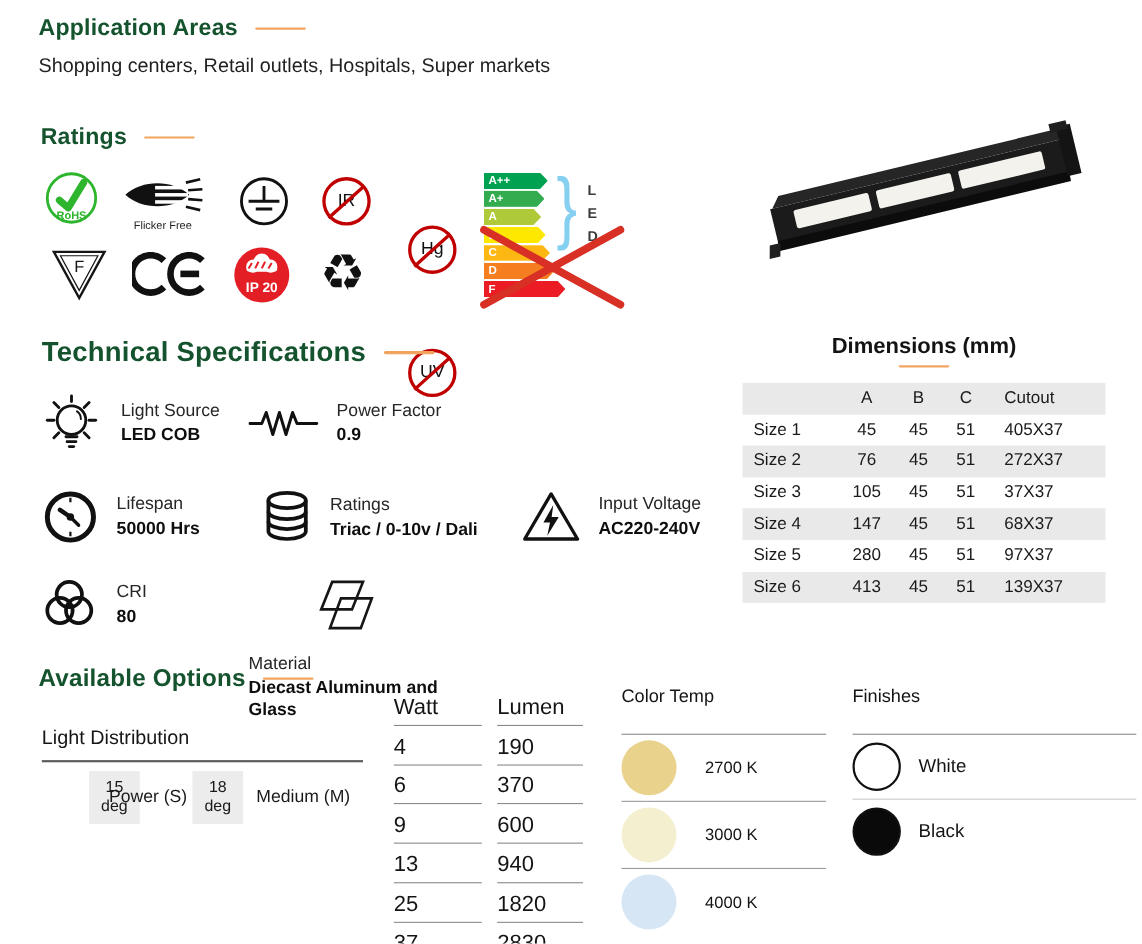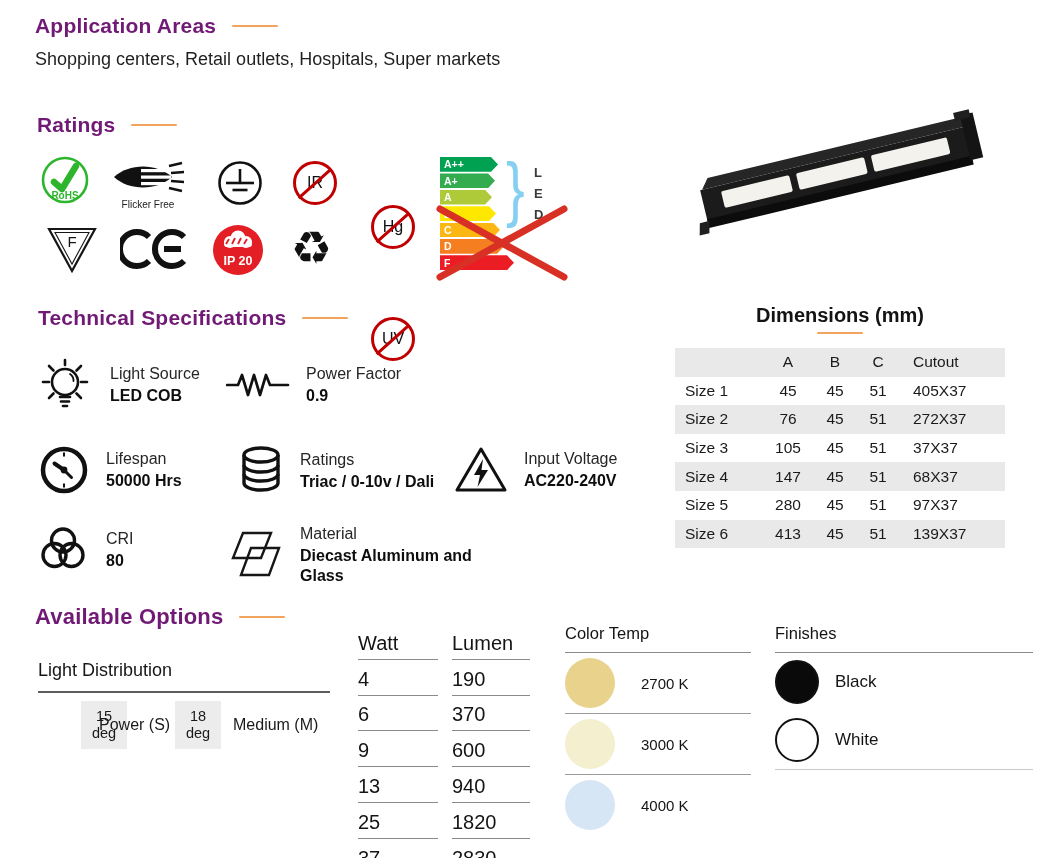--- a/index.html
+++ b/index.html
@@ -1,20 +1,20 @@
 <!DOCTYPE html>
 <html><head>
 <meta charset="utf-8">
 <style>
   html,body{margin:0;padding:0;background:#fff;}
   #page{position:relative;width:1038px;height:858px;background:#ffffff;overflow:hidden;
         font-family:"Liberation Sans",sans-serif;color:#1c1c1c;}
 
   .sec-head{position:absolute;display:flex;align-items:center;gap:16px;}
-  .sec-title{font-weight:700;color:#701a75;letter-spacing:.2px;}
+  .sec-title{font-weight:700;color:#14532d;letter-spacing:.2px;}
   .accent{height:2.4px;width:46px;border-radius:2px;}
 
   .subtitle{position:absolute;font-size:18px;color:#1f1f1f;}
 
   
   .abs{position:absolute;}
   .ban{width:44px;height:44px;border:3px solid #C00000;border-radius:50%;position:relative;
        display:flex;align-items:center;justify-content:center;font-size:16px;color:#111;box-sizing:border-box;}
   .ban .slash{position:absolute;left:-3px;top:18px;width:44px;height:3px;background:#C00000;transform:rotate(-42deg);}
   .flicker-wrap{width:84px;text-align:center;}
@@ -47,21 +47,21 @@
   .thin-line{position:absolute;height:1.6px;background:#5c5c5c;}
   .deg-box{position:absolute;width:46px;height:48px;background:#ECECEC;display:flex;flex-direction:column;
            align-items:center;justify-content:center;font-size:14.5px;line-height:1.15;color:#1a1a1a;}
   .deg-label{position:absolute;font-size:16px;color:#1a1a1a;}
 
   .wl-col{position:absolute;top:624px;}
   .wl-cell{height:30.8px;border-bottom:1.6px solid #8a8a8a;display:flex;align-items:flex-end;
            padding-bottom:4px;font-size:20px;color:#141414;}
 
   .opt-block{position:absolute;top:624px;}
-  .opt-head{font-size:16.5px;color:#141414;padding-bottom:9px;border-bottom:1.6px solid #8a8a8a;}
+  .opt-head{font-size:16.5px;color:#141414;padding-bottom:24px;border-bottom:1.6px solid #8a8a8a;}
   .opt-row{display:flex;align-items:center;padding:5px 0;}
   .opt-row.sep{border-bottom:1.6px solid #9a9a9a;}
   .swatch{width:50px;height:50px;border-radius:50%;flex:0 0 auto;}
   .opt-label{font-size:15px;color:#141414;margin-left:26px;}
   .fin-swatch{width:44px;height:44px;border-radius:50%;border:2.5px solid #111;box-sizing:border-box;flex:0 0 auto;}
   .fin-row{display:flex;align-items:center;padding:7px 0;}
   .fin-row.sep{border-bottom:1.6px solid #c9c9c9;}
   .fin-label{font-size:17px;margin-left:16px;color:#141414;}
 
   svg text{font-family:"Liberation Sans",sans-serif;}
@@ -195,21 +195,21 @@
       <rect x="40" y="66" width="70" height="17" rx="2" fill="#f4f2ec"></rect>
       <rect x="117" y="66" width="70" height="17" rx="2" fill="#f4f2ec"></rect>
       <rect x="194" y="66" width="78" height="17" rx="2" fill="#f4f2ec"></rect>
       <rect x="290" y="48" width="13" height="46" fill="#141414"></rect>
       <polygon points="284,44 300,44 300,52 284,52" fill="#1f1f1f"></polygon>
       <polygon points="12,92 22,92 19,104 9,104" fill="#202020"></polygon>
     </g>
   </svg>
 
   <div class="sec-head" style="left:38px;top:306px;">
-    <div class="sec-title" style="font-size:21px;">Technical Specifications</div>
+    <div class="sec-title" style="font-size:25px;">Technical Specifications</div>
     <div class="accent" style="background-color: rgb(242, 164, 95);"></div>
   </div>
 
   <div class="spec" style="left:36px;top:356px;">
     <svg width="58" height="58" viewBox="0 0 58 58">
       <g fill="none" stroke="#111" stroke-width="2.6" stroke-linecap="round">
         <circle cx="29" cy="26" r="13"></circle>
         <path d="M34 18 a8 8 0 0 1 3.5 7" stroke-width="1.8"></path>
         <line x1="24" y1="41" x2="34" y2="41"></line>
         <line x1="25" y1="45.5" x2="33" y2="45.5"></line>
@@ -261,21 +261,21 @@
       <path d="M6 11 V39 a17 7 0 0 0 34 0 V11" fill="none" stroke="#111" stroke-width="3.4"></path>
       <path d="M6 21 a17 7 0 0 0 34 0" fill="none" stroke="#111" stroke-width="3.4"></path>
       <path d="M6 30 a17 7 0 0 0 34 0" fill="none" stroke="#111" stroke-width="3.4"></path>
     </svg>
     <div class="txt">
       <div class="lbl">Ratings</div>
       <div class="val">Triac / 0-10v / Dali</div>
     </div>
   </div>
 
-  <div class="spec" style="left:454px;top:446px;">
+  <div class="spec" style="left:474px;top:446px;">
     <svg width="54" height="48" viewBox="0 0 54 48">
       <polygon points="27,3 51,44 3,44" fill="none" stroke="#111" stroke-width="3" stroke-linejoin="round"></polygon>
       <polygon points="29,13 20,29 26,29 23.5,41 34,24 27.5,24" fill="#111"></polygon>
     </svg>
     <div class="txt">
       <div class="lbl">Input Voltage</div>
       <div class="val">AC220-240V</div>
     </div>
   </div>
 
@@ -286,21 +286,21 @@
         <circle cx="18.5" cy="31" r="11.5"></circle>
         <circle cx="35.5" cy="31" r="11.5"></circle>
       </g>
     </svg>
     <div class="txt">
       <div class="lbl">CRI</div>
       <div class="val">80</div>
     </div>
   </div>
 
-  <div class="spec" style="left:226px;top:524px;">
+  <div class="spec" style="left:226px;top:524px;flex-direction:column;">
     <svg width="58" height="54" viewBox="0 0 58 54">
       <g fill="none" stroke="#161616" stroke-width="2.4">
         <polygon points="17,5 45,5 35,30 7,30"></polygon>
         <polygon points="25,20 53,20 43,47 15,47"></polygon>
       </g>
     </svg>
     <div class="txt">
       <div class="lbl">Material</div>
       <div class="val" style="width:175px;">Diecast Aluminum and Glass</div>
     </div>
@@ -409,23 +409,23 @@
       <div class="opt-label">3000 K</div>
     </div>
     <div class="opt-row">
       <div class="swatch" style="background-color: rgb(215, 230, 244);"></div>
       <div class="opt-label">4000 K</div>
     </div>
   </div>
 
   <div class="opt-block" style="left:775px;width:258px;">
     <div class="opt-head">Finishes</div>
+    <div class="fin-row sep">
+      <div class="fin-swatch" style="background-color: rgb(255, 255, 255);"></div>
+      <div class="fin-label">White</div>
+    </div>
     <div class="fin-row">
       <div class="fin-swatch" style="background-color: rgb(10, 10, 10);"></div>
       <div class="fin-label">Black</div>
     </div>
-    <div class="fin-row sep">
-      <div class="fin-swatch" style="background-color: rgb(255, 255, 255);"></div>
-      <div class="fin-label">White</div>
-    </div>
   </div>
 
 </div>
 
 </body></html>

